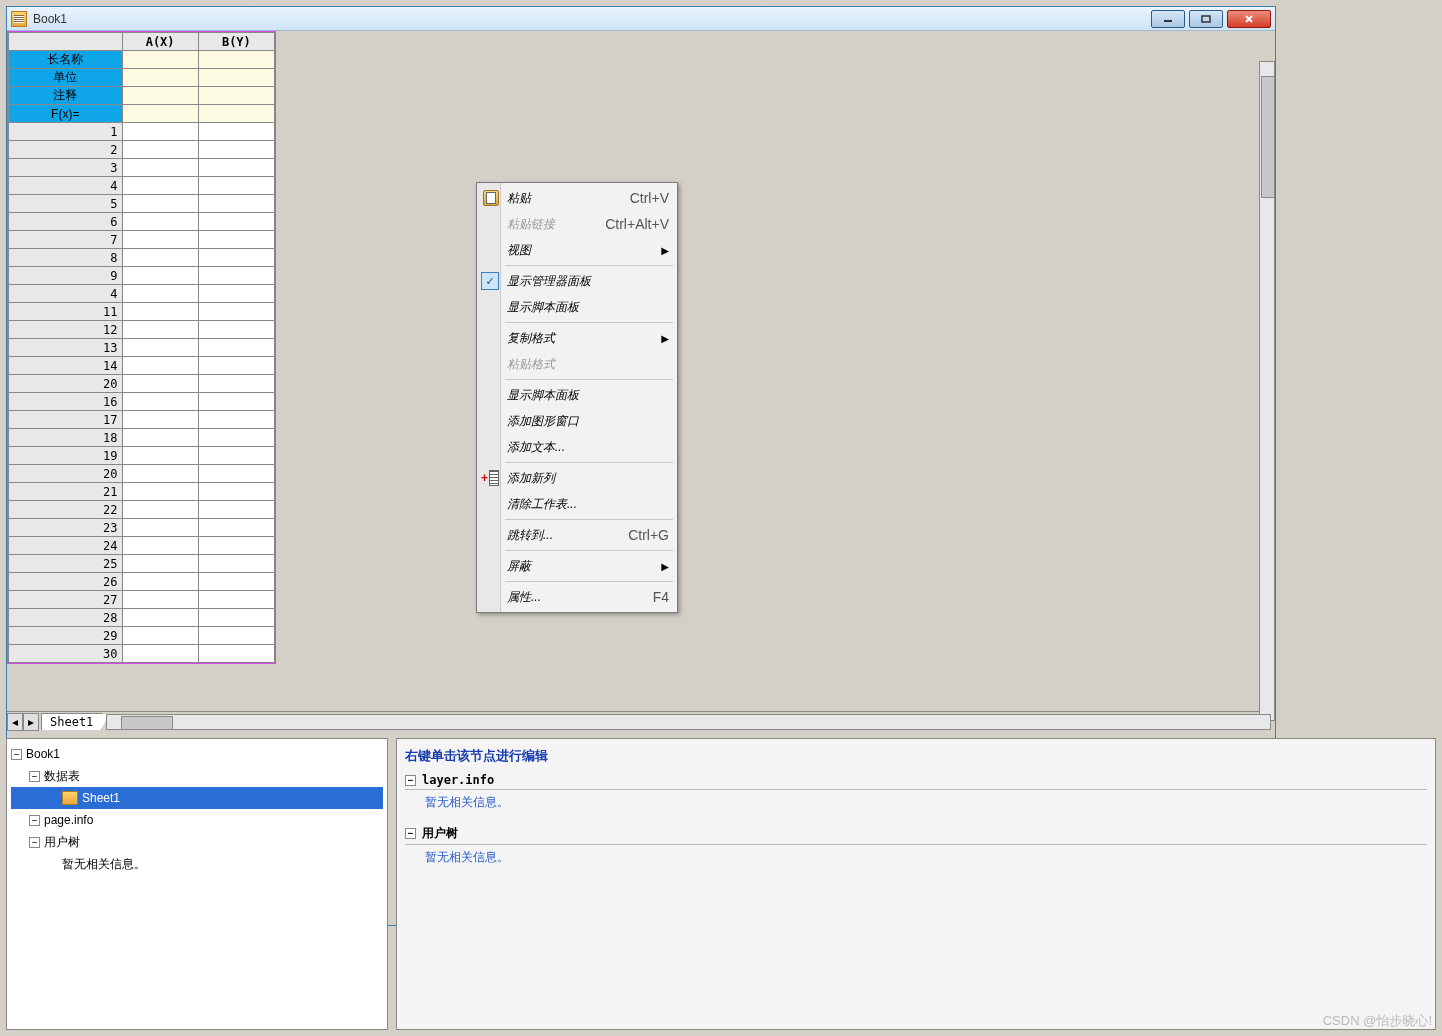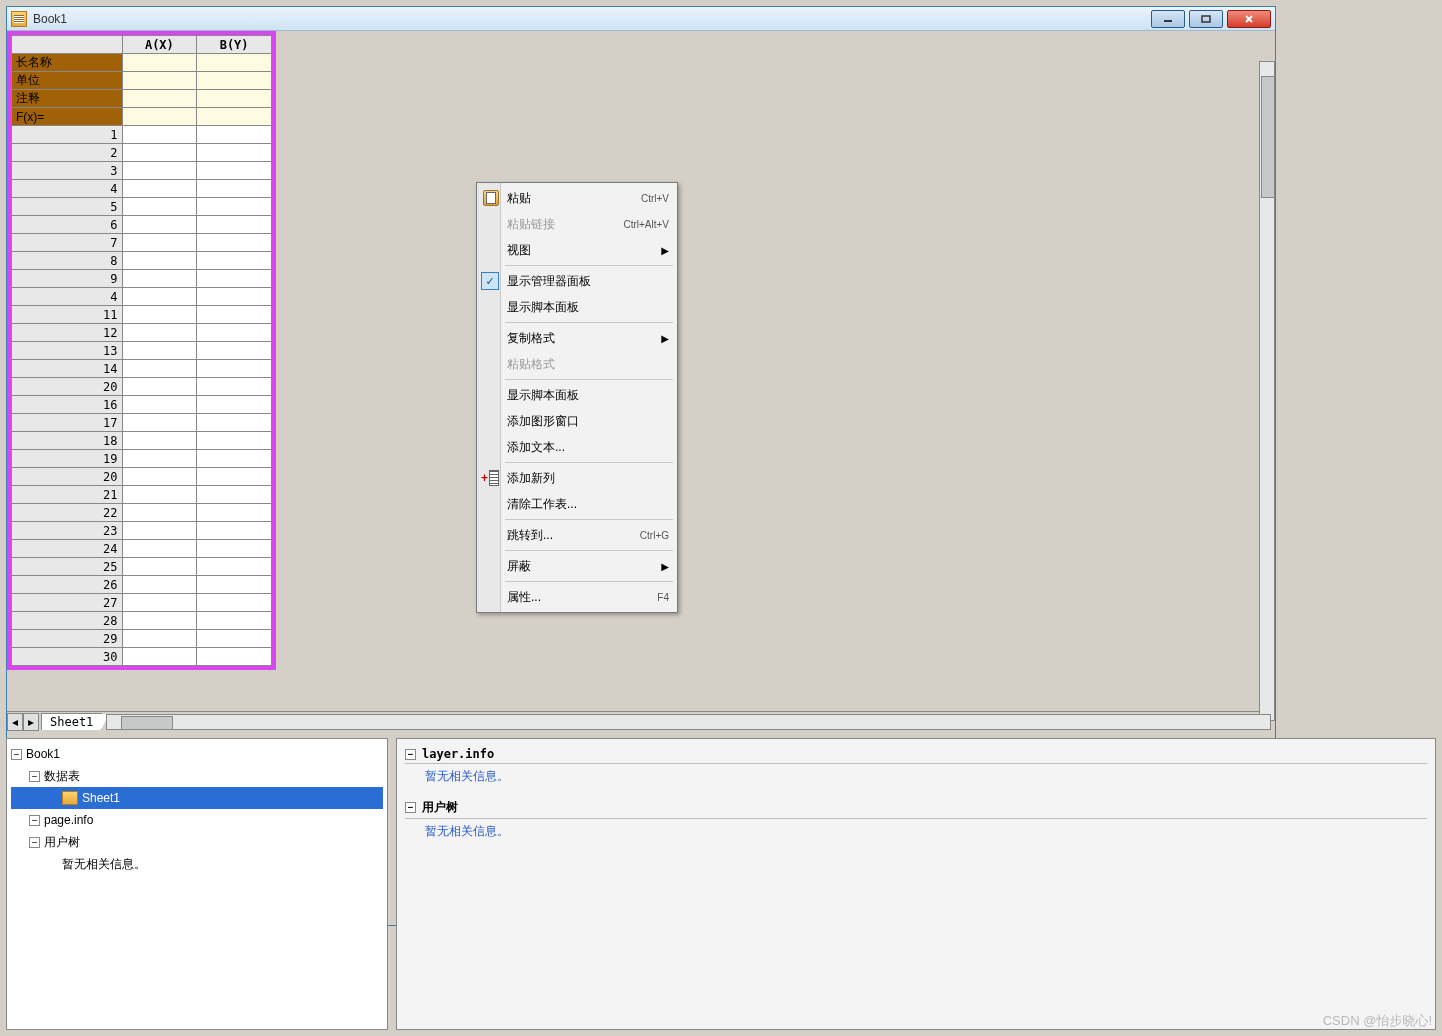--- a/index.html
+++ b/index.html
@@ -9,47 +9,47 @@
 .titlebar { height: 24px; background: linear-gradient(#eaf4fc, #cfe3f4); border-bottom: 1px solid #9fb9d0; display: flex; align-items: center; padding: 0 4px; }
 .titlebar-icon { width: 16px; height: 16px; background: linear-gradient(#ffd36b, #e8a83c); border: 1px solid #b57d20; margin-right: 6px; display:flex;align-items:center;justify-content:center;}
 .titlebar-icon::before{content:"";width:10px;height:8px;background:repeating-linear-gradient(#864 0 1px,#fff 1px 2px);}
 .title { flex: 1; color: #333; }
 .win-btns { display: flex; gap: 4px; }
 .win-btn { width: 34px; height: 18px; border: 1px solid #2c5a88; border-radius: 2px; display:flex;align-items:center;justify-content:center; background: linear-gradient(#d5e6f6,#a9c7e4); cursor:pointer;}
 .win-btn.close { width: 44px; background: linear-gradient(#f08b7c,#d43e2a); border-color:#8c1a0c;}
 .win-btn svg{width:12px;height:10px;}
 
 .sheet-area { position: relative; height: 680px; background: #d4d0c8; }
-.grid { background: #fff; border: 4px solid #d946ef; width: 269px; }
+.grid { background: #fff; border: 1px solid #d946ef; width: 269px; }
 .grid table { border-collapse: collapse; width: 100%; }
 .grid th, .grid td { border: 1px solid #888; height: 18px; font-size: 12px; padding: 0 4px; }
 .grid .corner { width: 115px; background: #e8e8e8; }
 .grid .colhdr { width: 77px; background: #e8e8e8; text-align: center; font-family: monospace; }
 .grid .rowhdr { background: #e8e8e8; text-align: right; font-family: monospace; padding-right: 4px;}
-.grid .metalabel { background: #a16207; text-align: left; padding-right: 4px; }
+.grid .metalabel { background: #0ea5e9; text-align: center; padding-right: 4px; }
 .grid .metacell { background: #fdfbe2; }
 .grid .datacell { background: #fff; }
 
 .tabbar { height: 20px; background: #d4d0c8; display: flex; align-items: center; border-top: 1px solid #888; }
 .tab-nav { display:flex; }
 .tab-nav-btn { width: 16px; height: 18px; background:#e0e0e0; border:1px solid #888; display:flex;align-items:center;justify-content:center; cursor:pointer;}
 .sheet-tab { background: #fff; border: 1px solid #888; border-bottom: none; padding: 1px 8px; font-family: monospace; margin-left: 2px; position:relative; }
 .sheet-tab::after{content:"";position:absolute;right:-8px;top:0;border-left:8px solid #fff;border-bottom:16px solid transparent;}
 .hscroll { flex:1; height: 16px; background: #e8e8e8; border: 1px solid #888; margin: 0 4px; position:relative;}
 .hscroll::before{content:"";position:absolute;left:14px;top:1px;width:50px;height:12px;background:#c8c8c8;border:1px solid #888;}
 
 .vscroll-main { position: absolute; right: 0; top: 30px; width: 16px; height: 660px; background: #e8e8e8; border:1px solid #888;}
 .vscroll-main::before{content:"";position:absolute;left:1px;top:14px;width:12px;height:120px;background:#c8c8c8;border:1px solid #888;}
 
 .context-menu { position: absolute; left: 476px; top: 182px; width: 202px; background: #f2f2f2; border: 1px solid #7a7a7a; box-shadow: 2px 2px 4px rgba(0,0,0,0.3); padding: 2px; }
 .context-menu .iconcol { position:absolute; left:0; top:0; bottom:0; width:24px; background:#e8e8e8; border-right:1px solid #c8c8c8;}
 .menu-item { position:relative; display: flex; align-items: center; height: 26px; padding-left: 28px; padding-right: 6px; cursor:pointer; }
 .menu-item.disabled { color: #999; cursor:default;justify-content:center; }
-.menu-label { flex: 1; }
-.menu-shortcut { color: #555; font-size: 10px; }
+.menu-label { flex: 1; font-style: italic; }
+.menu-shortcut { color: #555; font-size: 14px; }
 .menu-sep { height: 1px; background: #c8c8c8; margin: 2px 2px 2px 26px; }
 .menu-arrow { font-size: 10px; }
 .menu-check { position:absolute; left:2px; width:18px; height:18px; border:1px solid #3a7fc0; background:#cde6f7; display:flex;align-items:center;justify-content:center; color:#1a4d8a; font-size:11px;}
 .menu-icon { position:absolute; left:4px; width:16px; height:16px; display:flex;align-items:center;justify-content:center;}
 .paste-ico{background:linear-gradient(#f5d78a,#d9a53c);border:1px solid #9c7428;border-radius:2px;}
 .paste-ico::before{content:"";width:8px;height:10px;background:#fff;border:1px solid #666;display:block;}
 .addcol-ico::before{content:"+";color:#c00;font-weight:bold;position:absolute;left:-2px;}
 .addcol-ico::after{content:"";width:8px;height:14px;background:repeating-linear-gradient(#666 0 1px,#fff 1px 3px);border:1px solid #666;position:absolute;right:0;}
 
 .bottom-panels { position: absolute; left: 6px; top: 738px; right: 6px; bottom: 6px; display: flex; gap: 8px;}
@@ -452,20 +452,21 @@
           <span class="tree-toggle">−</span>
           <span>用户树</span>
         </div>
         <div class="tree-node indent2">
           <span style="width:15px;display:inline-block"></span>
           <span>暂无相关信息。</span>
         </div>
       </div>
   </div>
   <div class="panel info-panel">
+    <div class="info-title">右键单击该节点进行编辑</div>
     <div id="info-sections">
         <div class="info-section">
     <div class="info-sec-head"><span class="tree-toggle">−</span>layer.info</div>
     <div class="info-text">暂无相关信息。</div>
   </div>
         <div class="info-section">
     <div class="info-sec-head"><span class="tree-toggle">−</span>用户树</div>
     <div class="info-text">暂无相关信息。</div>
   </div>
       </div>

